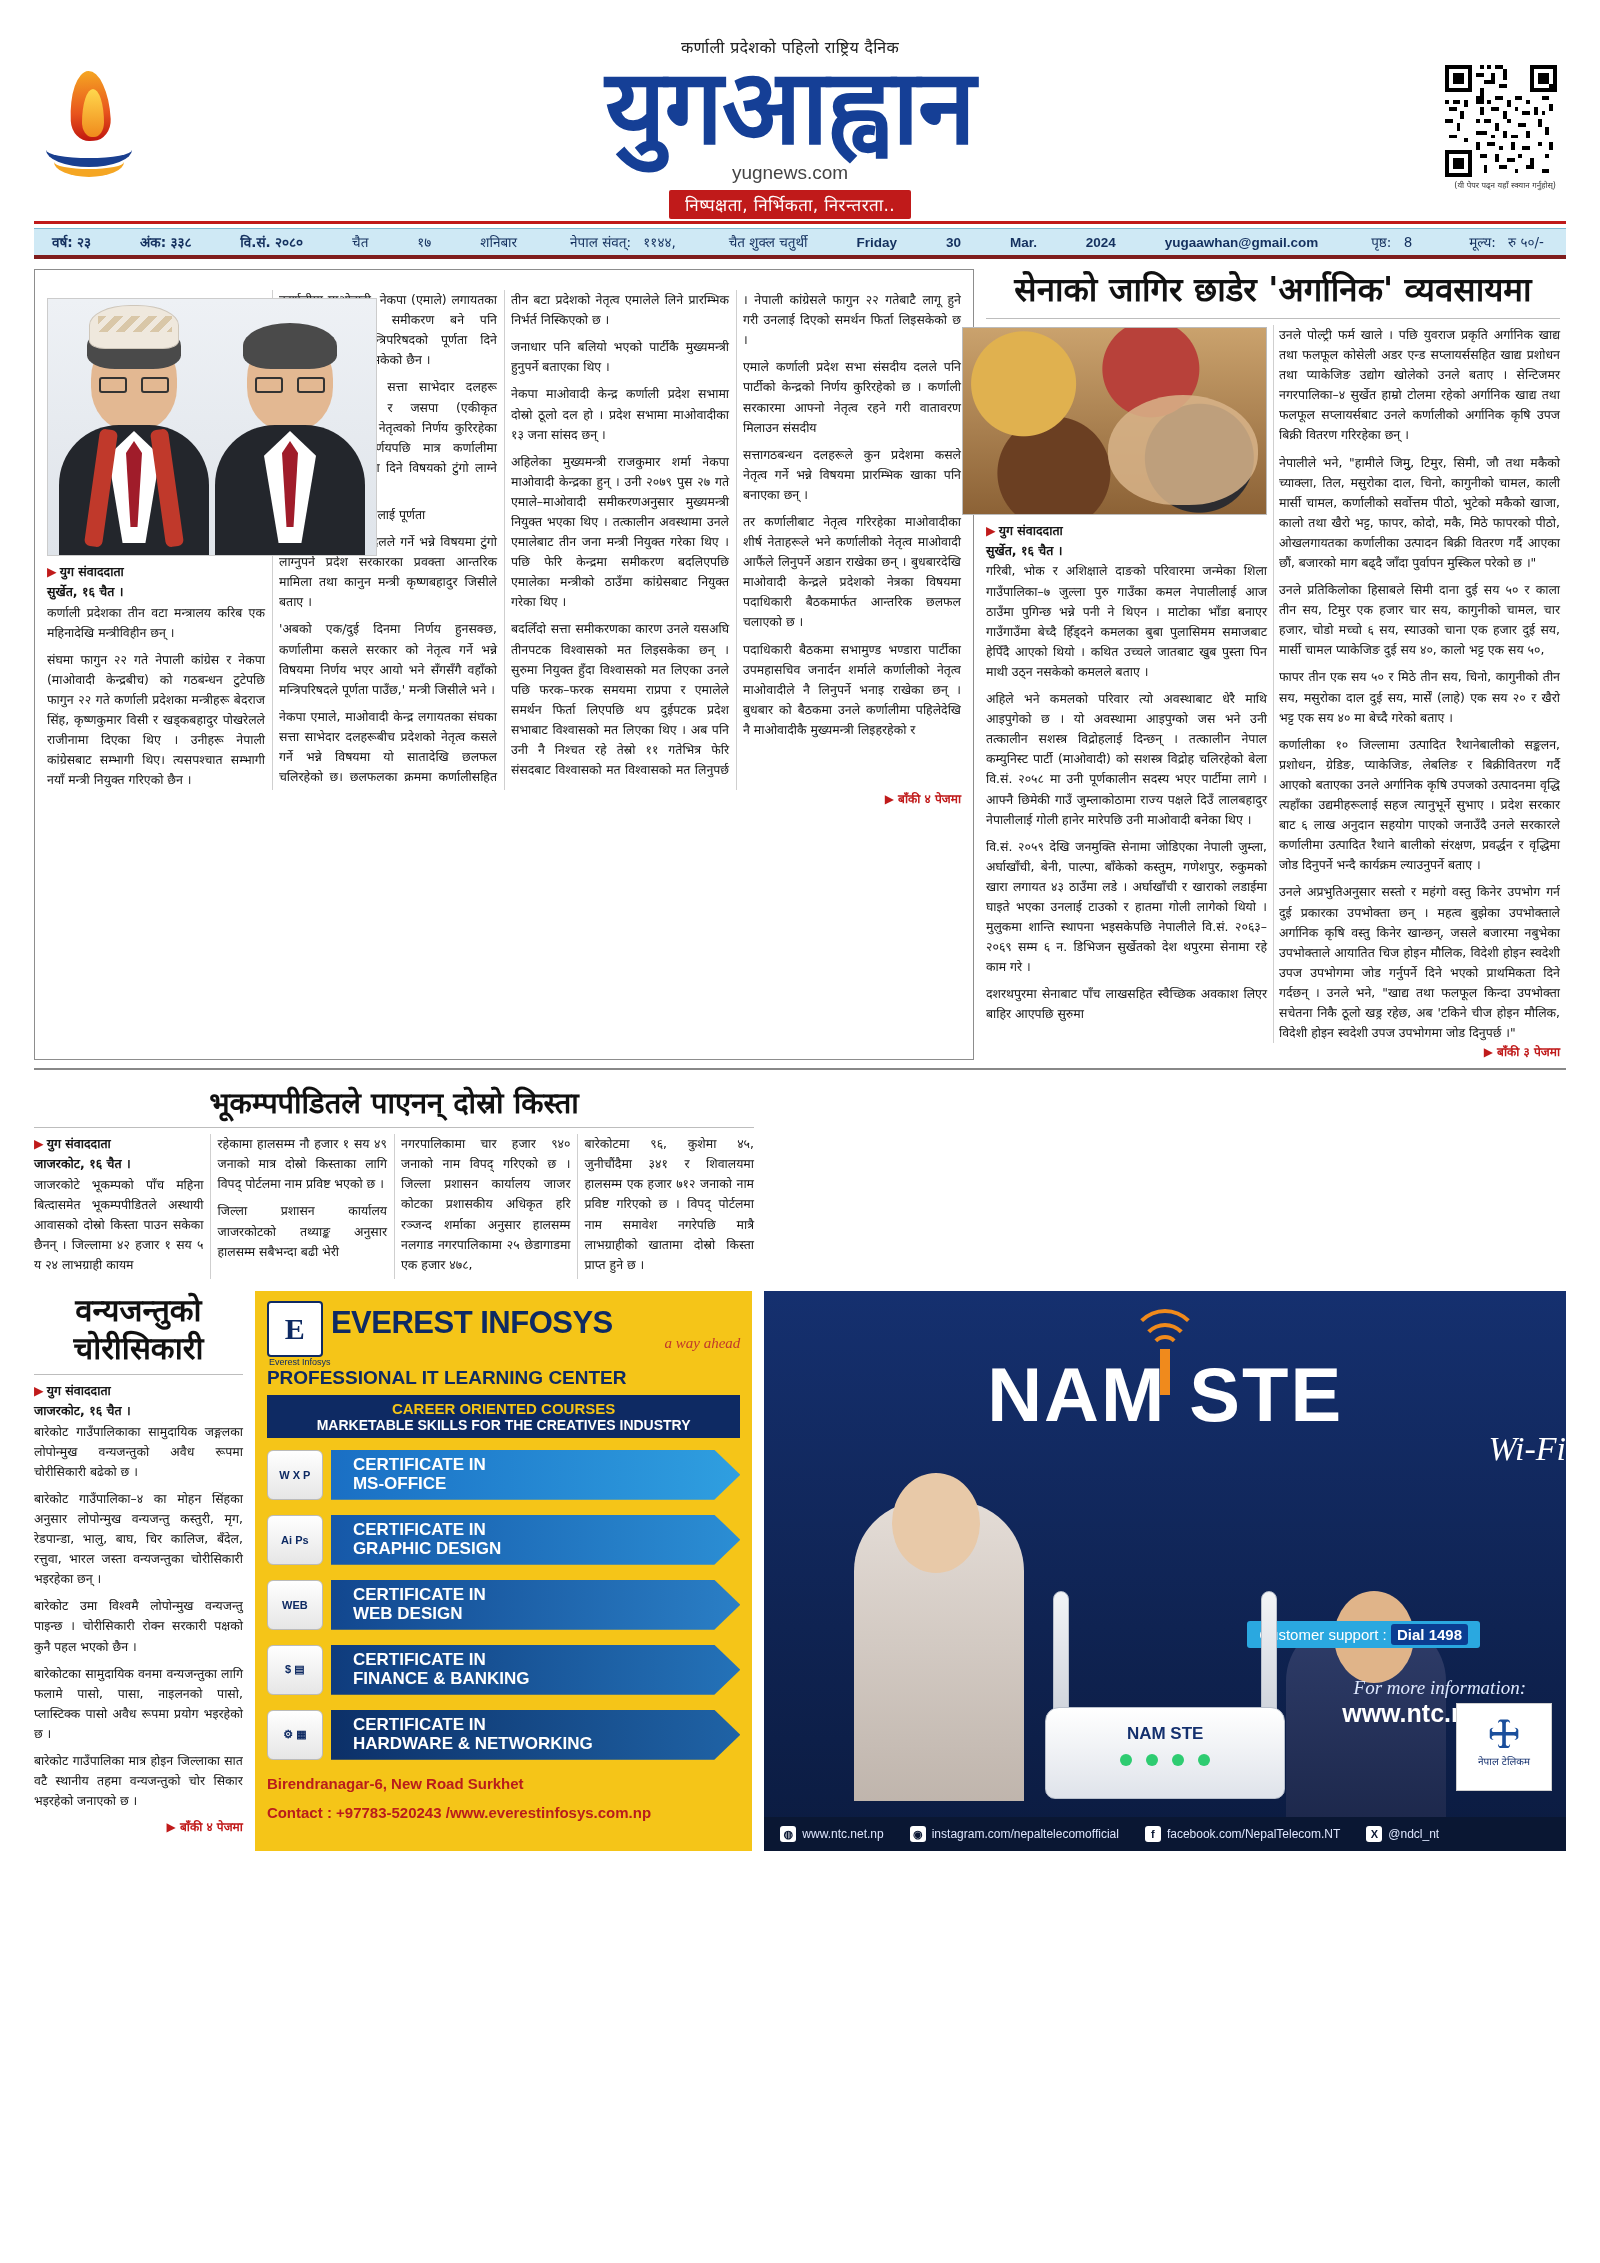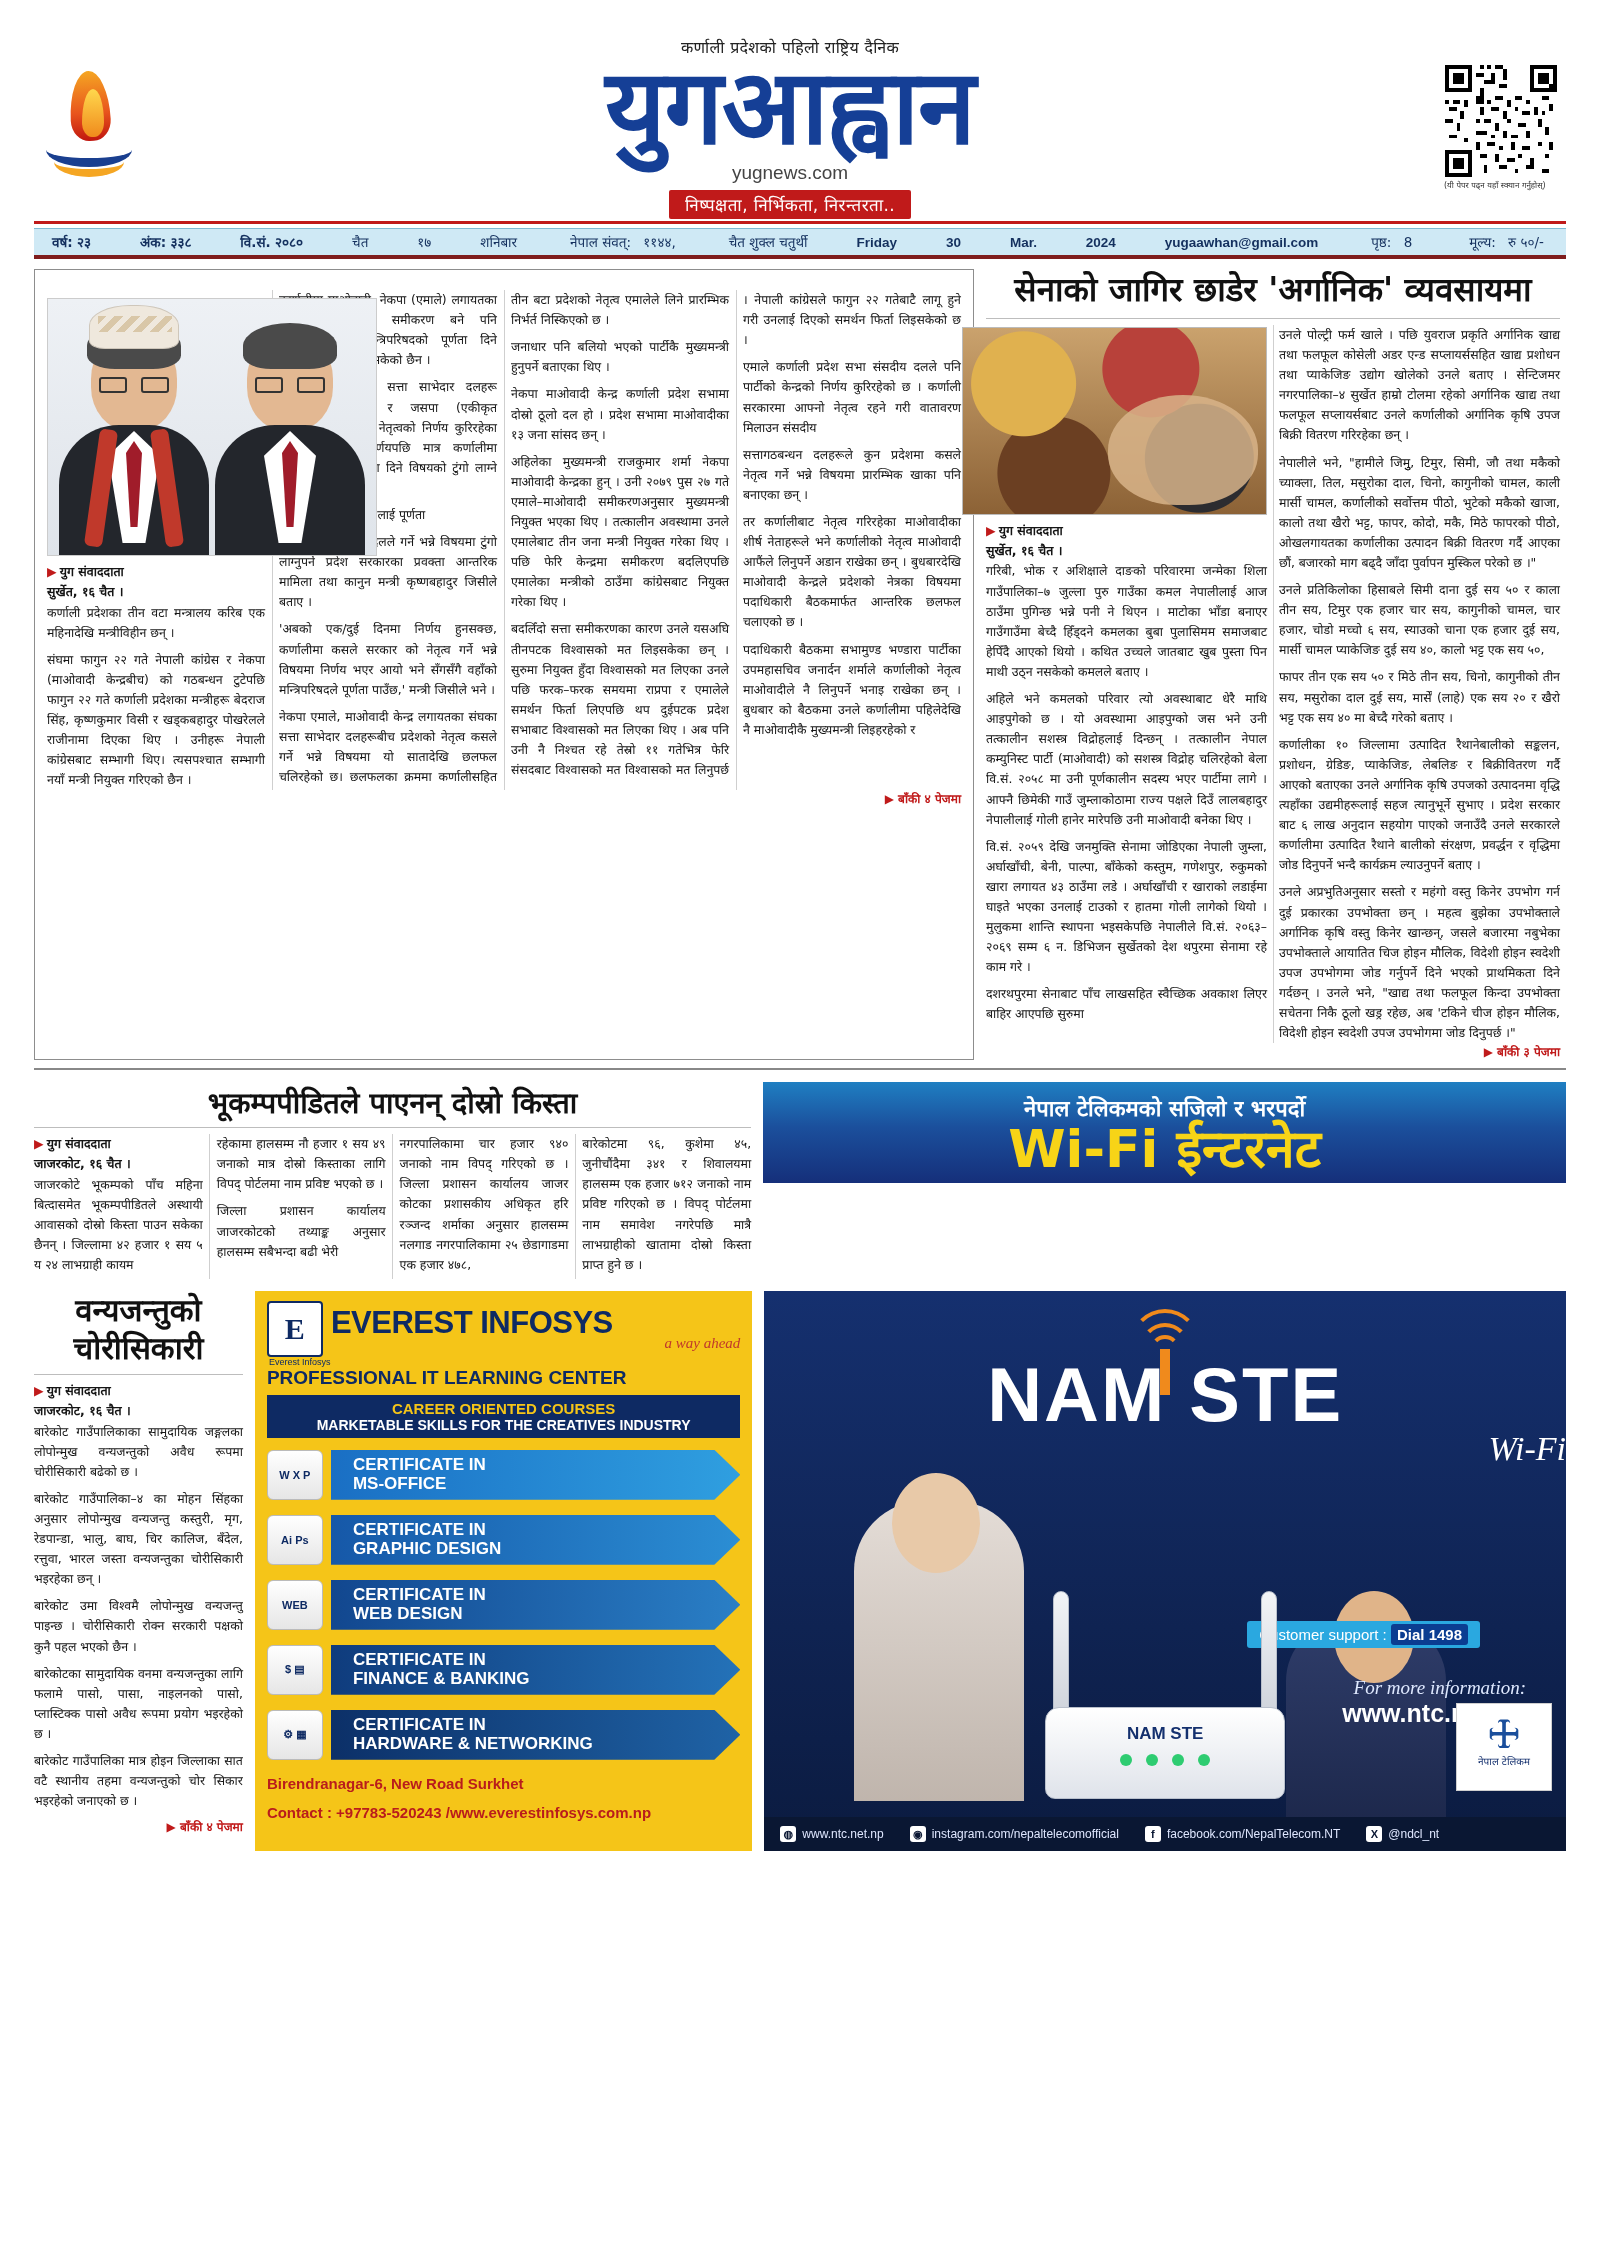--- a/index.html
+++ b/index.html
@@ -63,21 +63,21 @@
     font-family: "Liberation Sans", sans-serif;
     font-size: 19px; color: #444; margin-top: 2px;
   }
   .redbar {
     margin: 6px auto 0 auto;
     background: #c01a1a; color:#fff;
     font-family: "DejaVu Sans", sans-serif;
     font-size: 17px; padding: 3px 16px; display:inline-block;
     border-radius: 2px; letter-spacing: .4px;
   }
-  .qrwrap { flex: 0 0 auto; text-align:left; }
+  .qrwrap { flex: 0 0 auto; text-align:right; }
   .qr {
     width: 112px; height: 112px; background: #fff; position: relative;
     border: 1px solid #fff;
   }
   .qr-note { font-family:"DejaVu Sans",sans-serif; font-size: 8px; color:#333; margin-top:3px; }
 
   
   .infostrip {
     background: #cfe9f5;
     border-top: 1px solid #7fb9d4; border-bottom: 4px solid #7f1d1d;
@@ -480,26 +480,20 @@
           <b>जाजरकोट, १६ चैत ।</b>
         </div>
         <p>जाजरकोटे भूकम्पको पाँच महिना बित्दासमेत भूकम्पपीडितले अस्थायी आवासको दोस्रो किस्ता पाउन सकेका छैनन् । जिल्लामा ४२ हजार १ सय ५ य २४ लाभग्राही कायम</p>
         <p>रहेकामा हालसम्म नौ हजार १ सय ४९ जनाको मात्र दोस्रो किस्ताका लागि विपद् पोर्टलमा नाम प्रविष्ट भएको छ ।</p>
         <p>जिल्ला प्रशासन कार्यालय जाजरकोटको तथ्याङ्क अनुसार हालसम्म सबैभन्दा बढी भेरी</p>
         <p>नगरपालिकामा चार हजार ९४० जनाको नाम विपद् गरिएको छ । जिल्ला प्रशासन कार्यालय जाजर कोटका प्रशासकीय अधिकृत हरि रञ्जन्द शर्माका अनुसार हालसम्म नलगाड नगरपालिकामा २५ छेडागाडमा एक हजार ४७८,</p>
         <p>बारेकोटमा ९६, कुशेमा ४५, जुनीचौंदैमा ३४१ र शिवालयमा हालसम्म एक हजार ७१२ जनाको नाम प्रविष्ट गरिएको छ । विपद् पोर्टलमा नाम समावेश नगरेपछि मात्रै लाभग्राहीको खातामा दोस्रो किस्ता प्राप्त हुने छ ।</p>
       </div>
     </div>
 
-    <div class="mid-right">
-      <div class="ad-wifi">
-        <div class="wifi-line1">नेपाल टेलिकमको सजिलो र भरपर्दो</div>
-        <div class="wifi-line2">Wi-Fi ईन्टरनेट</div>
-      </div>
-    </div>
   </div>
 
   <div class="lower">
 
     <div class="lower-left">
       <div class="sec2-head">
         <div>वन्यजन्तुको</div>
         <div>चोरीसिकारी</div>
       </div>
       <div class="hairline"></div>

